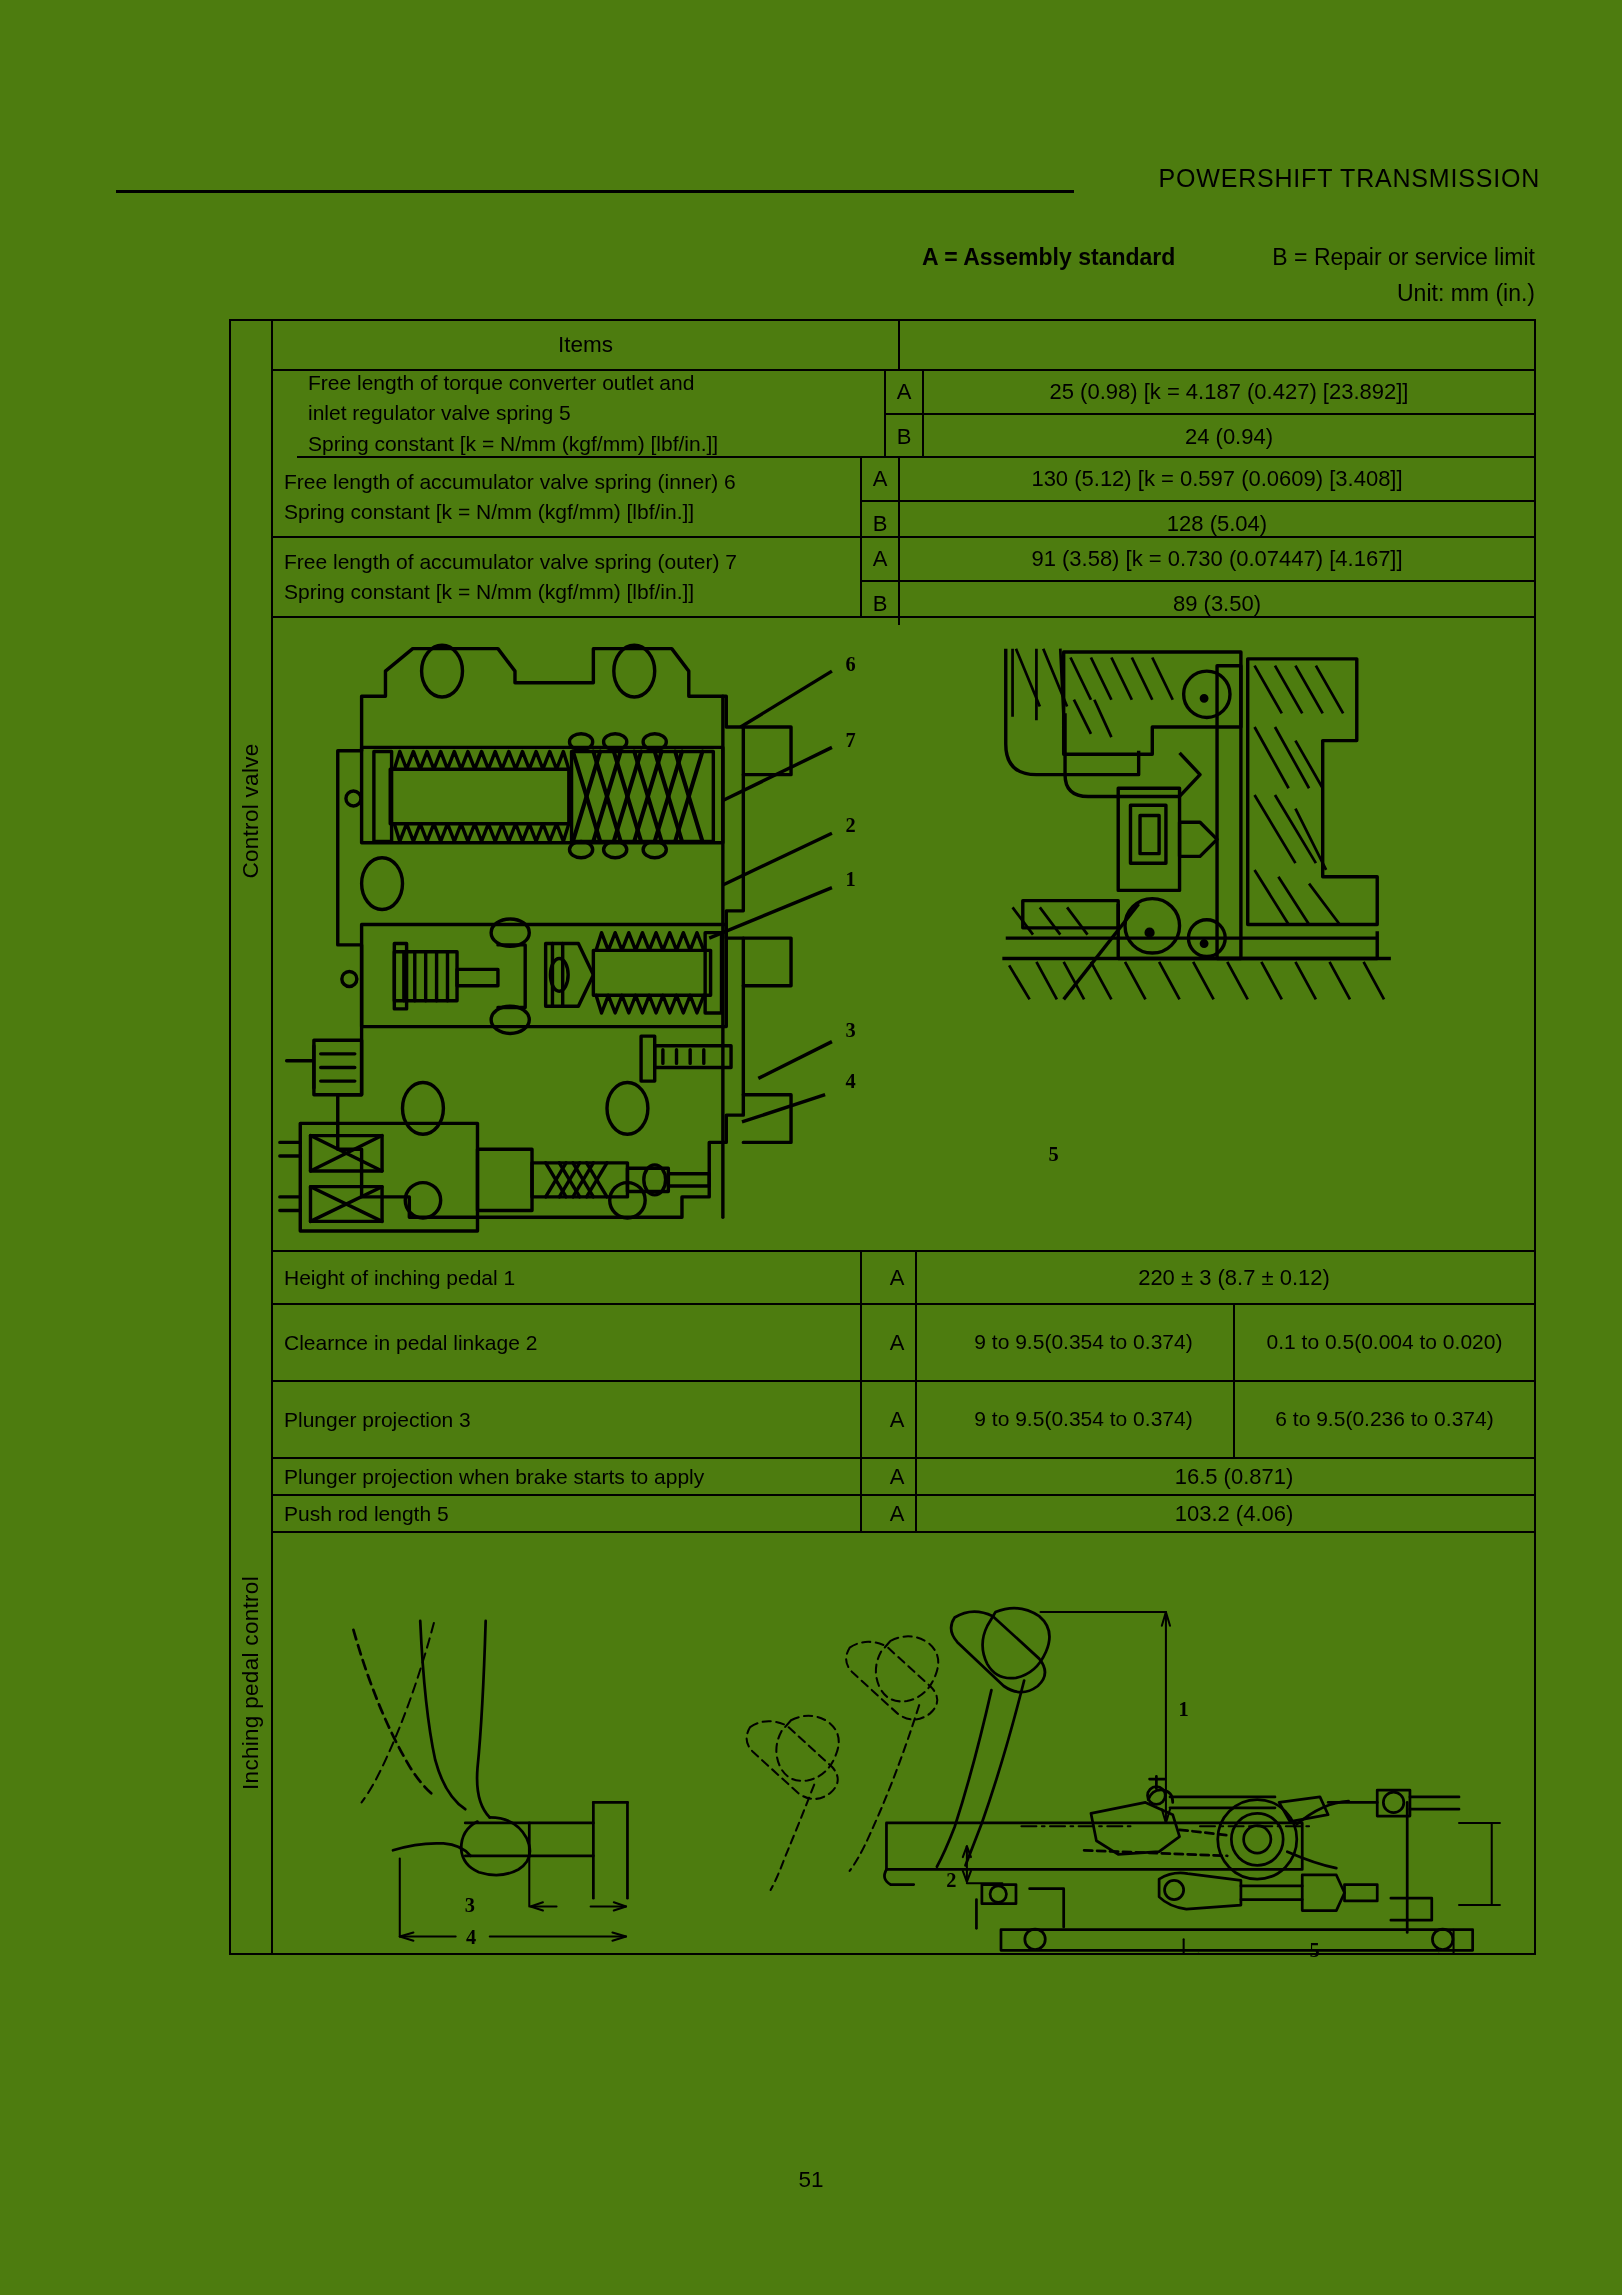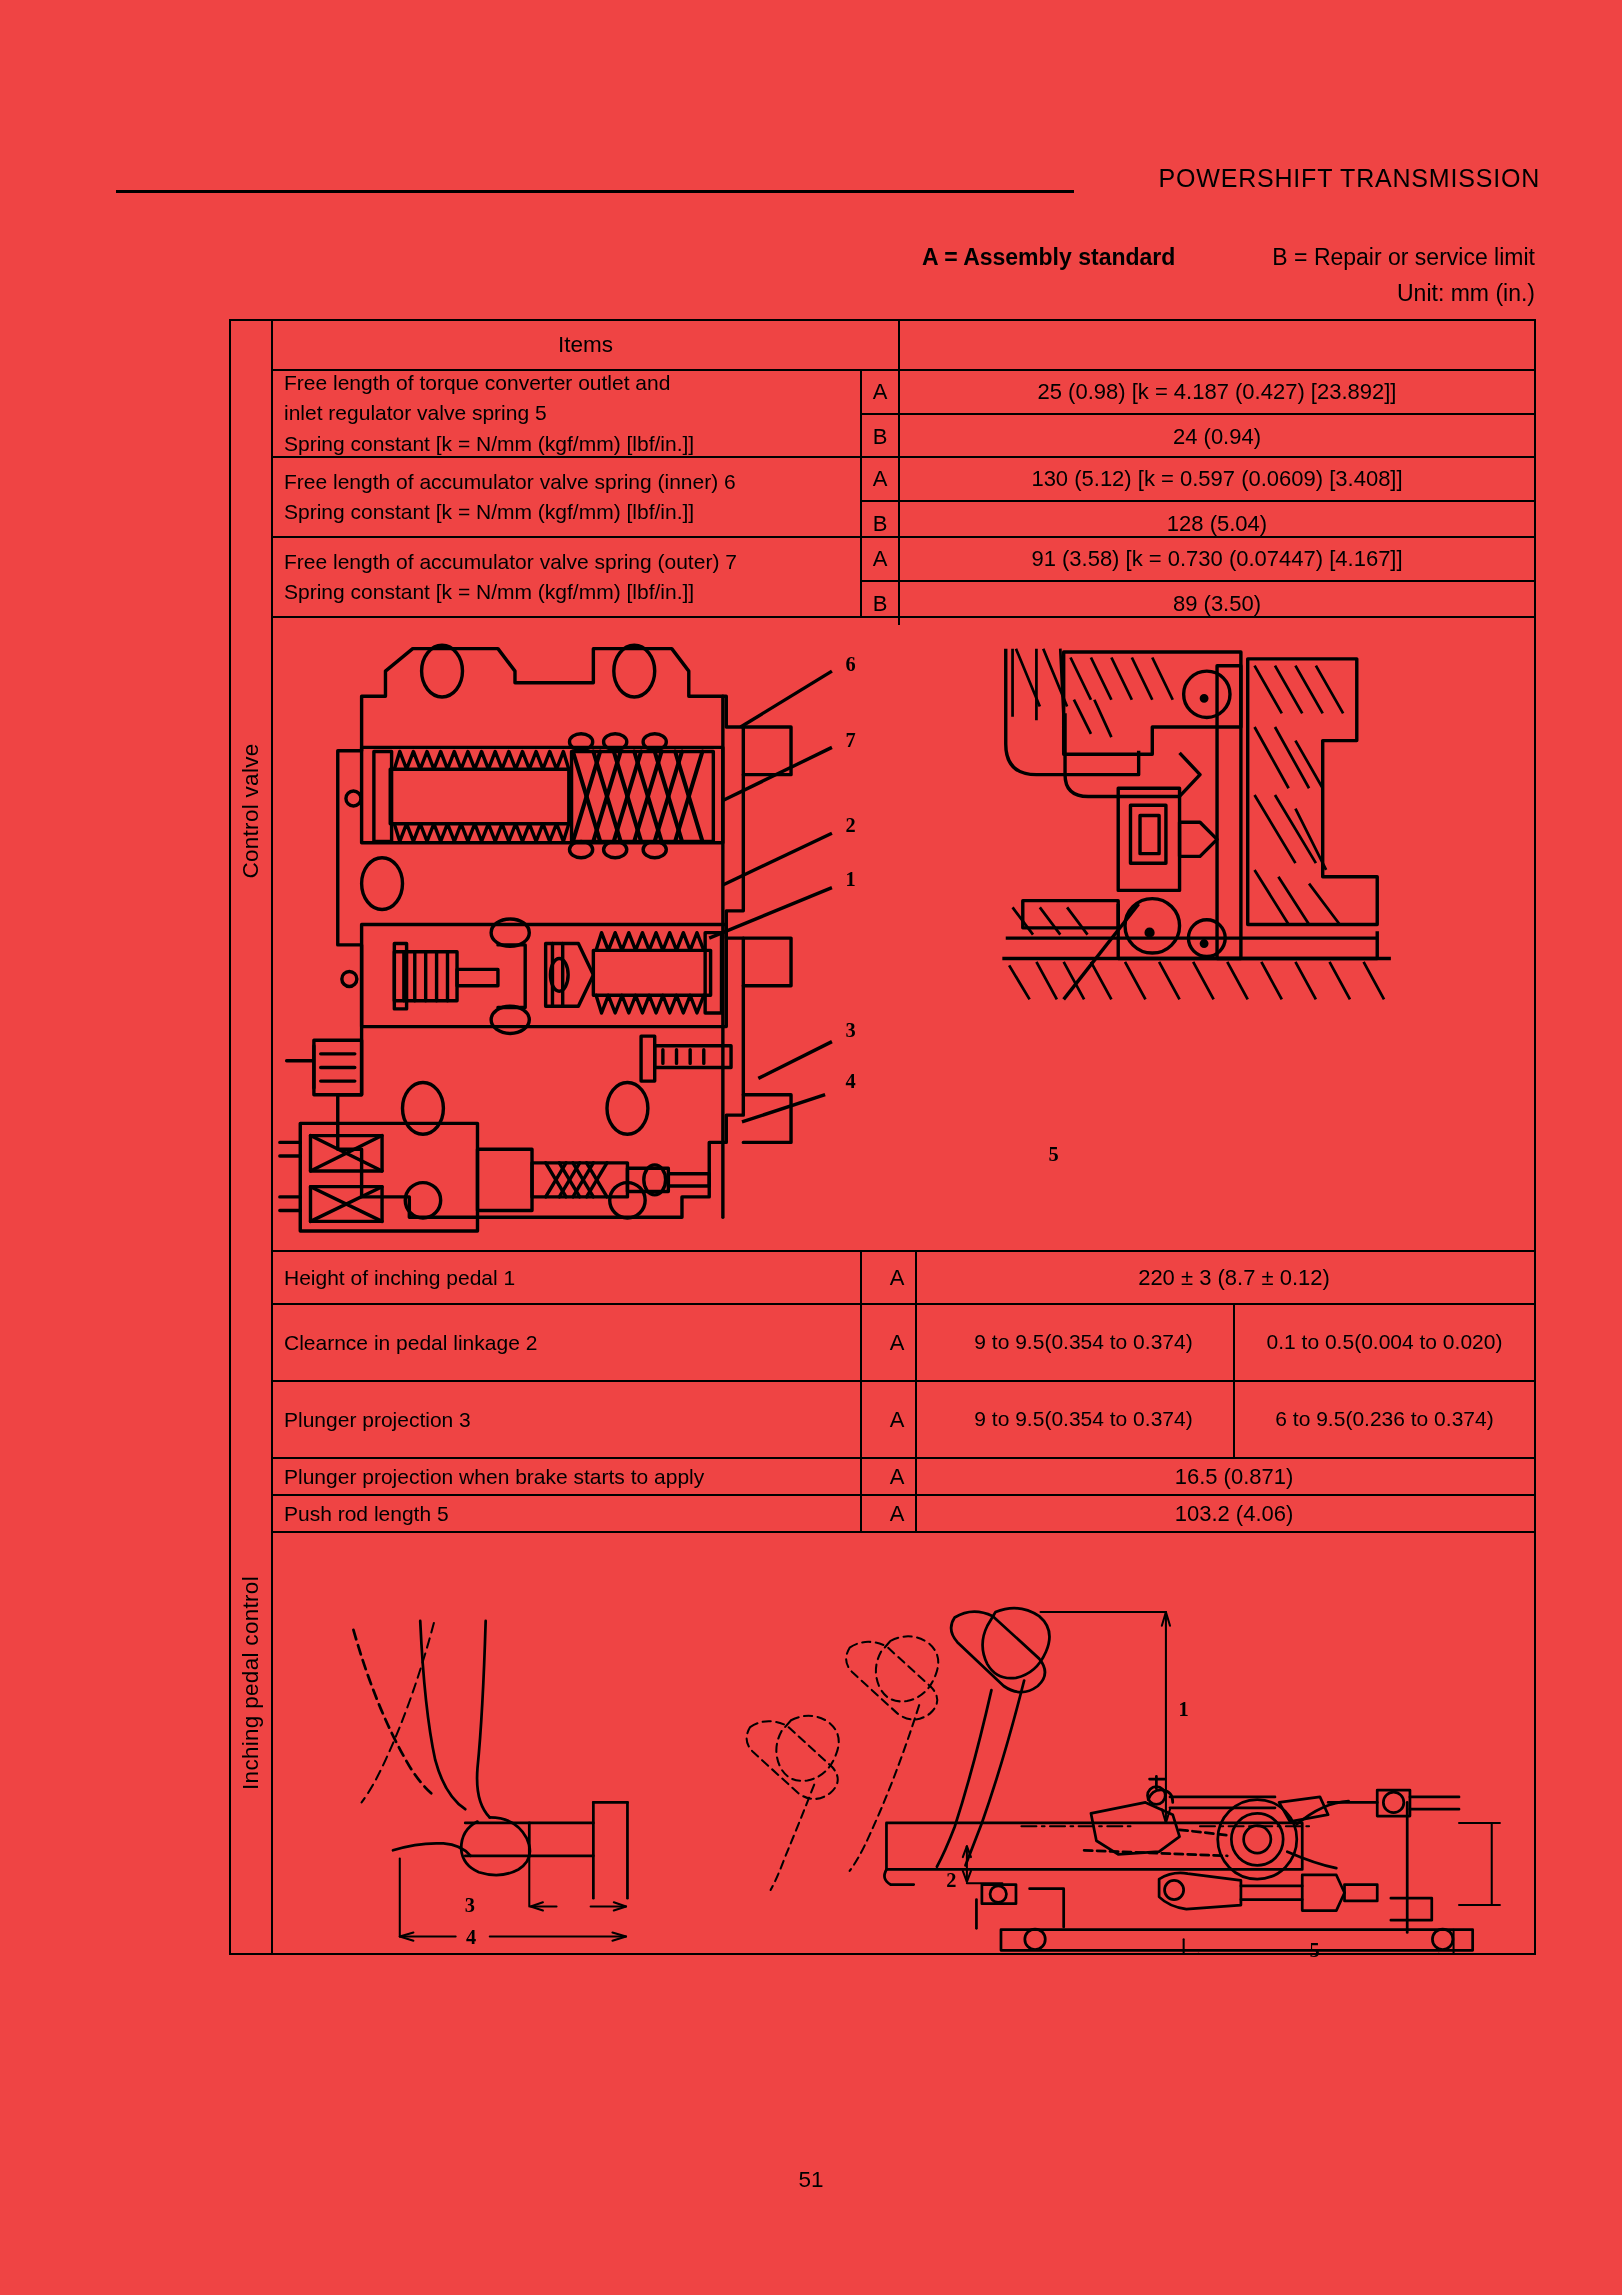--- a/index.html
+++ b/index.html
@@ -14,21 +14,21 @@
     color: #000000;
     position: relative;
     overflow: hidden;
   }
 
   .page {
     position: absolute;
     left: 0; top: 0;
     width: 1622px;
     height: 2295px;
-    background: #ef4444;
+    background: #4d7c0f;
   }
 
   
   .header {
     position: absolute;
     left: 116px;
     top: 164px;
     width: 1424px;
     height: 55px;
   }
@@ -298,21 +298,21 @@
       <div class="side-label inching">Inching pedal control</div>
     </div>
 
     <div class="content-col">
 
       <div class="head-row">
         <div class="head-items">Items</div>
         <div class="head-blank"></div>
       </div>
 
-      <div class="pair-row" style="height:85px;">
+      <div class="pair-row" style="height:85px;margin-left:24px;">
         <div class="pair-item">
           <div>Free length of torque converter outlet and</div>
           <div>inlet regulator valve spring 5</div>
           <div>Spring constant [k = N/mm (kgf/mm) [lbf/in.]]</div>
         </div>
         <div class="pair-right">
           <div class="pair-sub">
             <div class="pair-ab">A</div>
             <div class="pair-val">25 (0.98) [k = 4.187 (0.427) [23.892]]</div>
           </div>

